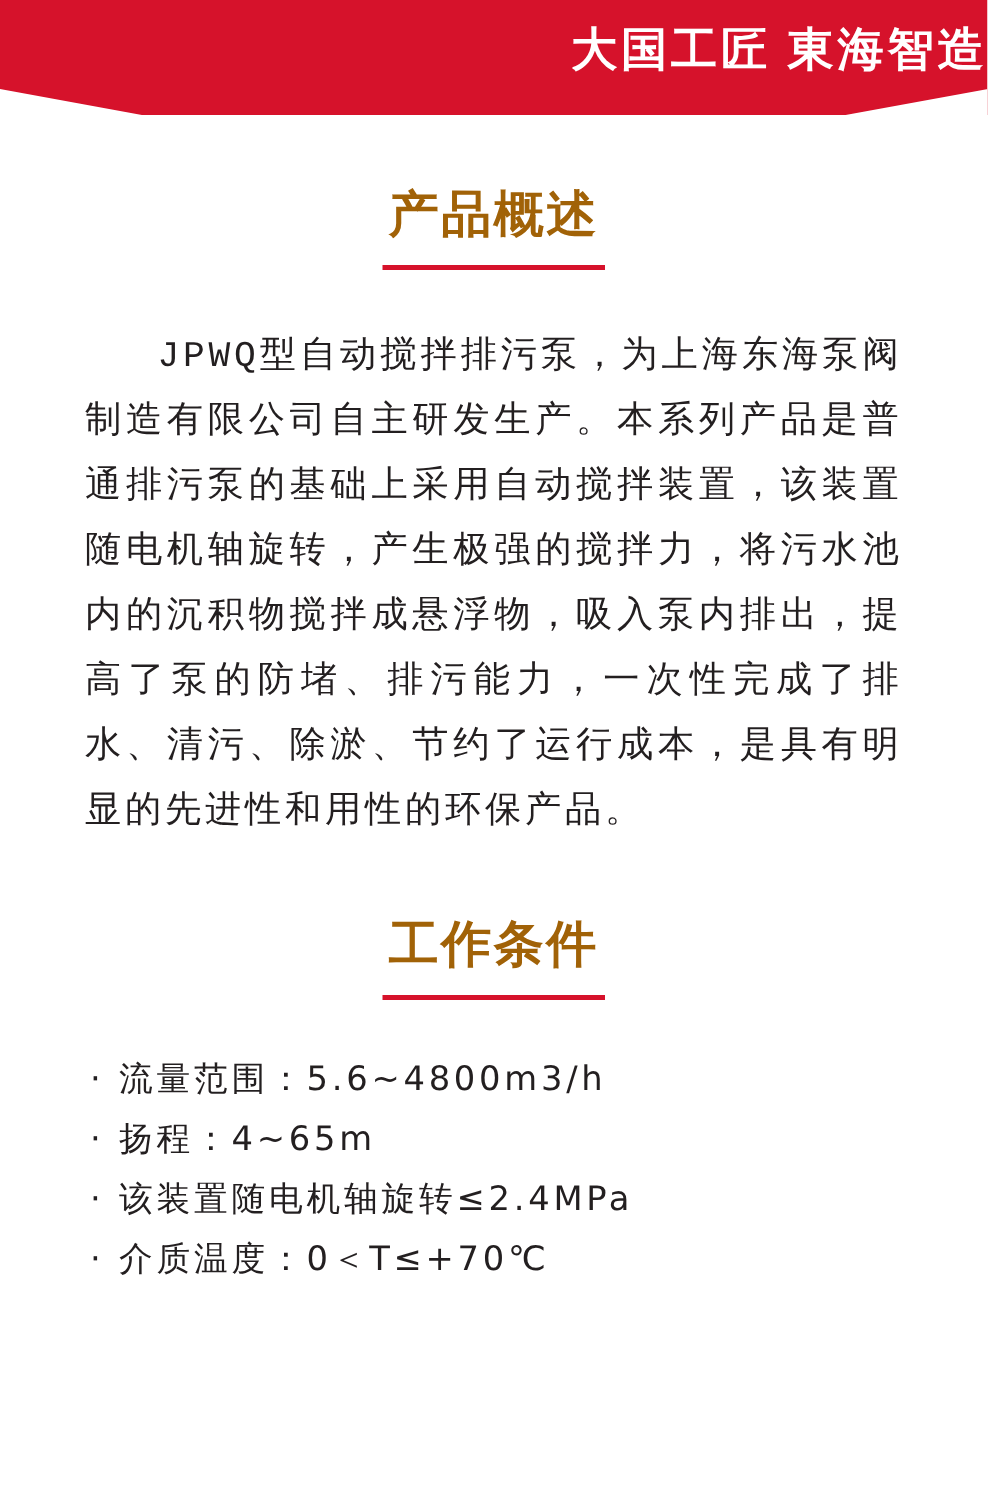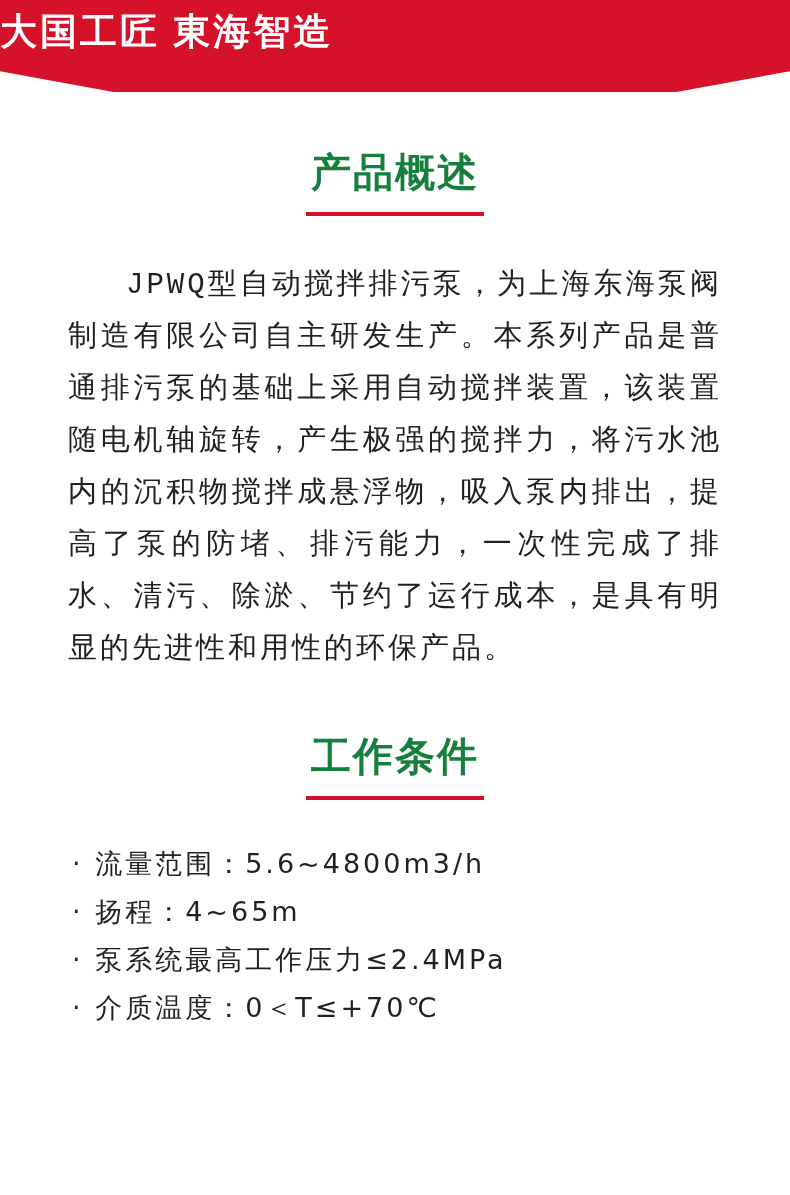--- a/index.html
+++ b/index.html
@@ -20,26 +20,26 @@
   .banner {
     position: relative;
     width: 790px;
     height: 92px;
     background: #d6122b;
     overflow: hidden;
   }
   .banner-inner {
     position: absolute;
     left: 0;
-    top: 0;
+    top: 8px;
     width: 790px;
     height: 68px;
     display: flex;
     align-items: center;
-    justify-content: flex-start;
+    justify-content: flex-end;
   }
   .banner-title {
     color: #ffffff;
     font-size: 37px;
     font-weight: bold;
     letter-spacing: 3px;
     white-space: nowrap;
     line-height: 1;
     margin-top: -6px;
   }
@@ -70,21 +70,21 @@
   }
 
   .section-heading {
     text-align: center;
     margin-top: 58px;
   }
   .section-heading .heading-text {
     font-size: 40px;
     font-weight: bold;
     letter-spacing: 2px;
-    color: #15803d;
+    color: #a16207;
     line-height: 1.1;
     display: block;
   }
   .heading-rule {
     width: 178px;
     height: 4px;
     background: #d6122b;
     margin: 18px auto 0 auto;
   }
 
@@ -135,17 +135,17 @@
   <p class="paragraph">JPWQ型自动搅拌排污泵，为上海东海泵阀制造有限公司自主研发生产。本系列产品是普通排污泵的基础上采用自动搅拌装置，该装置随电机轴旋转，产生极强的搅拌力，将污水池内的沉积物搅拌成悬浮物，吸入泵内排出，提高了泵的防堵、排污能力，一次性完成了排水、清污、除淤、节约了运行成本，是具有明显的先进性和用性的环保产品。</p>
 
   <div class="section-heading">
     <span class="heading-text">工作条件</span>
     <div class="heading-rule"></div>
   </div>
 
   <ul class="spec-list">
     <li>· 流量范围：5.6~4800m3/h</li>
     <li>· 扬程：4~65m</li>
-    <li>· 泵系统最高工作压力≤2.4MPa</li>
+    <li>· 该装置随电机轴旋转≤2.4MPa</li>
     <li>· 介质温度：0＜T≤+70℃</li>
   </ul>
 
 </div>
 
 </body></html>

